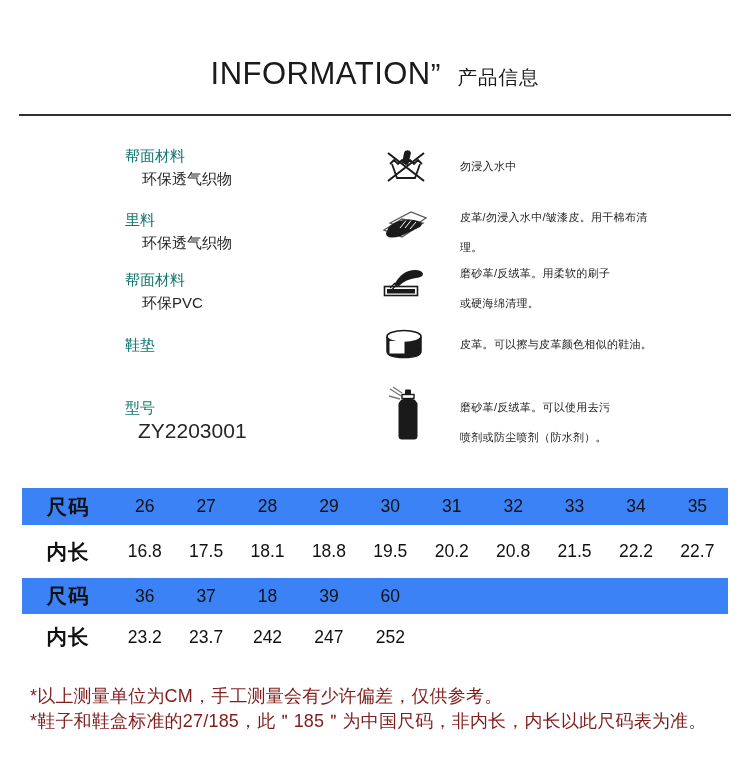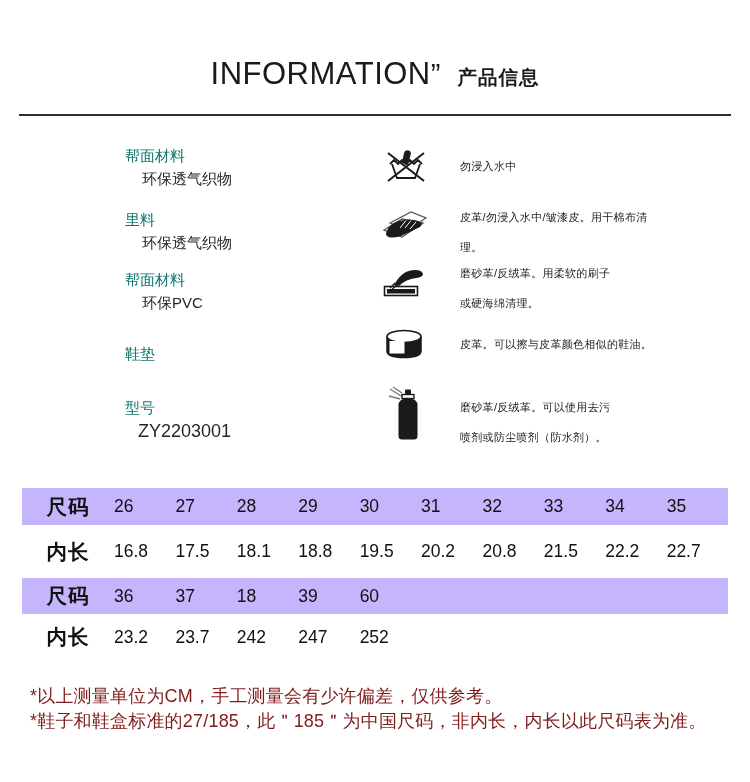--- a/index.html
+++ b/index.html
@@ -4,45 +4,45 @@
 <style>
   html,body{margin:0;padding:0}
   body{
     width:750px;height:782px;background:#ffffff;position:relative;overflow:hidden;
     font-family:"Liberation Sans","DejaVu Sans",sans-serif;color:#1a1a1a;
   }
   
   .title{position:absolute;top:56px;left:0;width:100%;text-align:center;white-space:nowrap}
   .title-en{font-size:31px;letter-spacing:.5px}
   .title-quote{font-size:29px}
-  .title-zh{font-size:19.5px;letter-spacing:1px;font-weight:700;margin-left:17px}
+  .title-zh{font-size:19.5px;letter-spacing:1px;font-weight:400;margin-left:17px}
   .divider{position:absolute;top:114px;left:19px;width:712px;border-top:2px solid #2e2e2e}
 
   
   .mat{position:absolute;left:125px;font-size:15px}
   .mat-label{line-height:20px;color:#0f766e}
   .mat-value{margin-top:3px;padding-left:17px;color:#262626;line-height:20px}
-  .mat-value.model{font-size:18px;padding-left:13px}
-  .m0{top:146px}.m1{top:210px}.m2{top:270px}.m3{top:344px}.m4{top:398px}
+  .mat-value.model{font-size:21px;padding-left:13px}
+  .m0{top:146px}.m1{top:210px}.m2{top:270px}.m3{top:335px}.m4{top:398px}
 
   
   .care-icon{position:absolute}
   .i0{top:149px;left:384px}.i1{top:206px;left:380px}.i2{top:262px;left:382px}
   .i3{top:327px;left:384px}.i4{top:386px;left:388px}
   .care-text{position:absolute;left:460px;font-size:11px;line-height:29.5px;
     color:#1c1c1c;white-space:pre-line;letter-spacing:.3px}
   .t0{top:152px}.t1{top:203px}.t2{top:259px}.t3{top:330px}.t4{top:393px}
 
   
   .size-table{position:absolute;top:488px;left:22px;width:706px}
   .trow{display:flex;align-items:center}
-  .trow.shaded{background:#c4b5fd}
+  .trow.shaded{background:#3b82f6}
   .r0{height:37px}.r1{height:53px}.r2{height:36px}.r3{height:46px}
   .tlabel{width:92px;text-align:center;font-weight:bold;font-size:20.5px;letter-spacing:1px;color:#111}
-  .tcell{flex:1;text-align:left;font-size:17.5px;color:#111}
+  .tcell{flex:1;text-align:center;font-size:17.5px;color:#111}
 
   
   .note{position:absolute;left:30px;font-size:18px;color:#7f1d1d;letter-spacing:.2px}
   .note1{top:684px}.note2{top:709px}
 </style>
 </head>
 <body>
 
 <div class="title">
   <span class="title-en">INFORMATION</span><span class="title-quote">”</span><span class="title-zh">产品信息</span>

